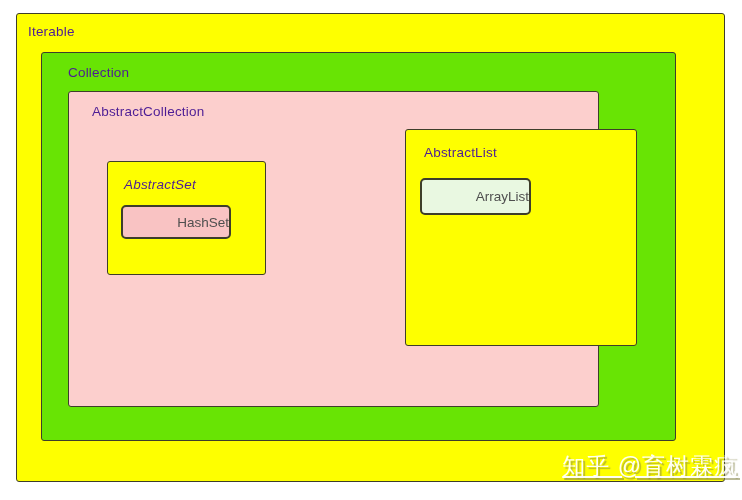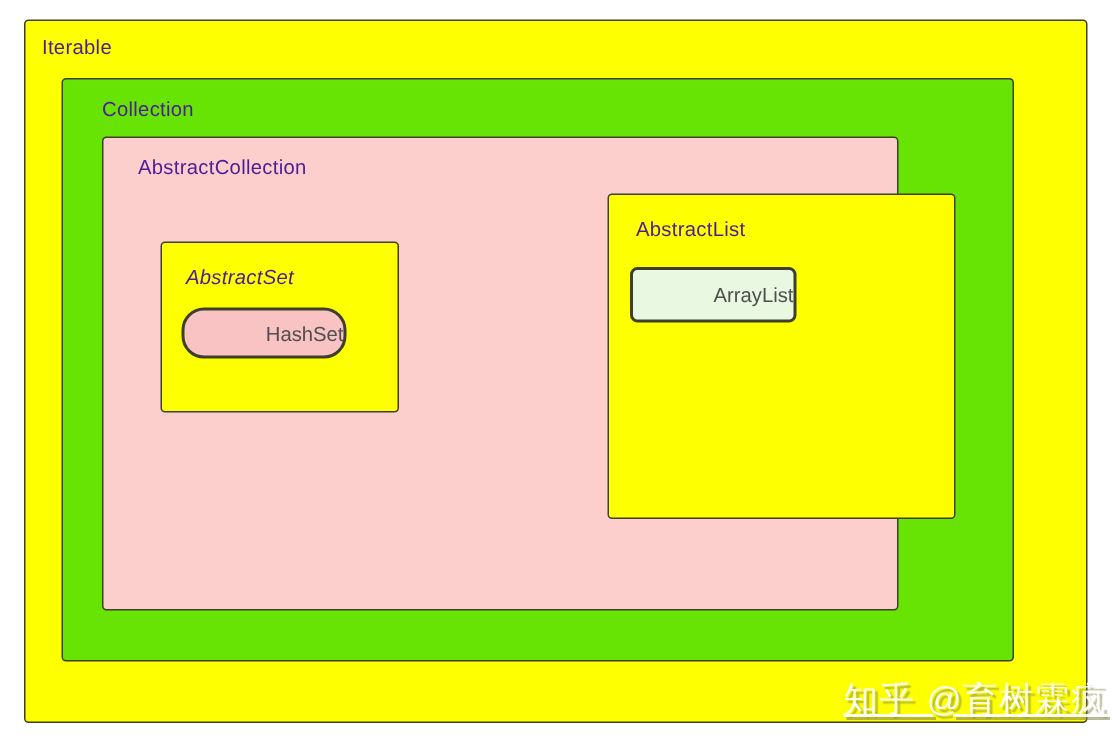--- a/index.html
+++ b/index.html
@@ -34,21 +34,21 @@
   .leaf .lbl-center {
     font-size: 13.5px;
     color: #4f4f4f;
     white-space: nowrap;
   }
   
   .iterable            { left: 16px;  top: 13px;  width: 709px; height: 469px; background: #feff00; }
   .collection          { left: 24px;  top: 38px;  width: 635px; height: 389px; background: #68e404; }
   .abstract-collection { left: 26px;  top: 38px;  width: 531px; height: 316px; background: #fccfcd; }
   .abstract-set        { left: 38px;  top: 69px;  width: 159px; height: 114px; background: #feff00; }
-  .hash-set            { left: 13px;  top: 43px;  width: 110px; height: 34px;  background: #f9c3c3; border-radius: 15px; }
+  .hash-set            { left: 13px;  top: 43px;  width: 110px; height: 34px;  background: #f9c3c3; }
   .abstract-list       { left: 292px; top: 37px;  width: 232px; height: 217px; background: #feff00; margin-left: 44px; }
   .array-list          { left: 14px;  top: 48px;  width: 111px; height: 37px;  background: #e9f8e1; }
   .abstract-seq-list   { left: 8px;   top: 102px; width: 160px; height: 94px;  background: #d8f3d4; }
   .linked-list         { left: 9px;   top: 8px;   width: 111px; height: 34px;  background: #f9c3c3; }
 
   .lbl-iterable   { left: 11px; top: 10px; }
   .lbl-collection { left: 26px; top: 12px; }
   .lbl-abscoll    { left: 23px; top: 12px; }
   .lbl-absset     { left: 16px; top: 15px; font-style: italic; }
   .lbl-abslist    { left: 18px; top: 15px; }

